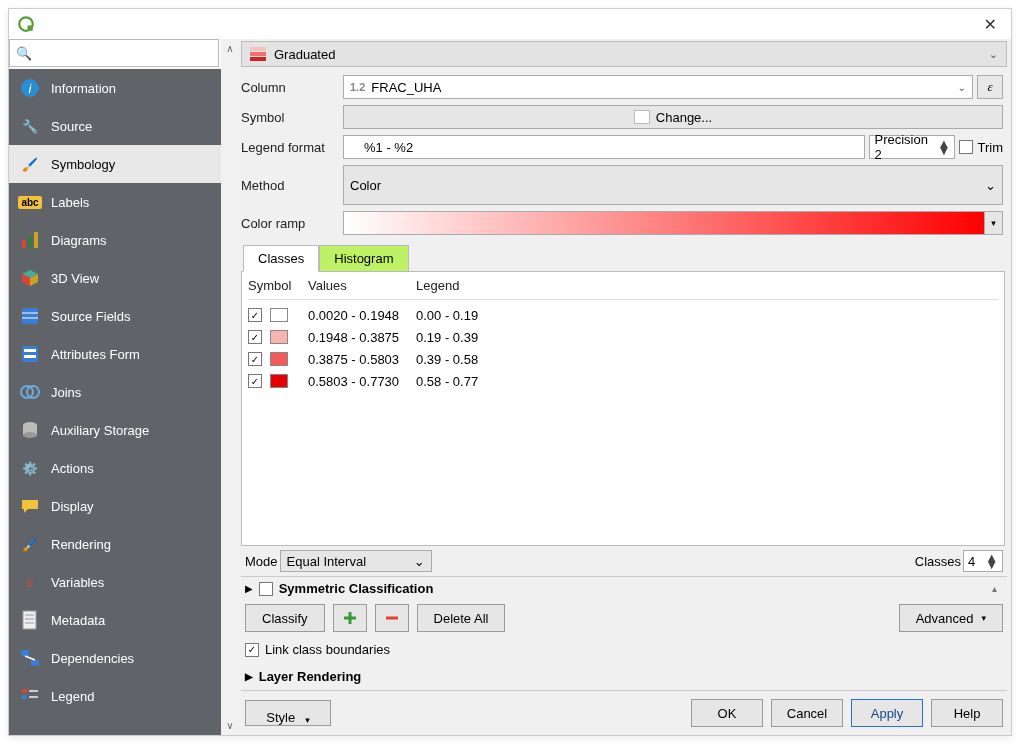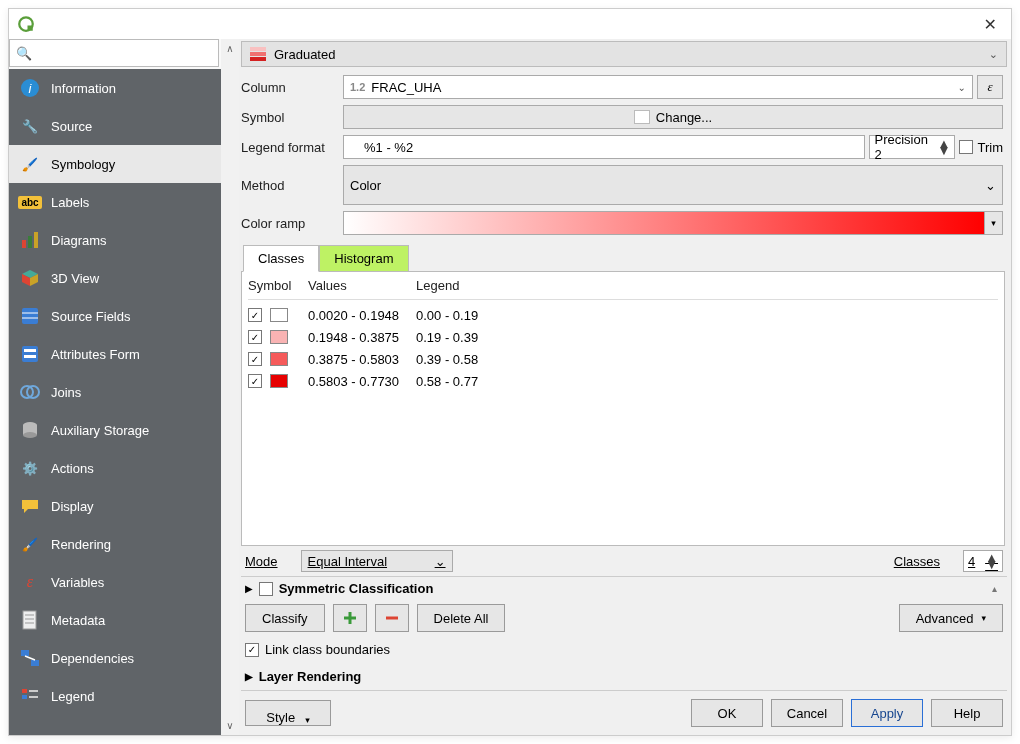--- a/index.html
+++ b/index.html
@@ -38,21 +38,21 @@
 .ramp-row { height:24px; border:1px solid #aaa; position:relative;}
 .ramp-grad { position:absolute; inset:0; right:18px; background: linear-gradient(to right, #ffffff, #ff0000);}
 .ramp-dd { position:absolute; right:0; top:0; width:18px; bottom:0; border-left:1px solid #aaa; background:#e6e6e6; display:flex; align-items:center; justify-content:center; font-size:9px;}
 .tabs-row { display:flex; gap:0; margin:2px 0 0 2px;}
 .tab { padding:5px 14px; border:1px solid #bbb; background:#bef264; cursor:pointer; position:relative;}
 .tab.active { background:#fff; border-bottom:1px solid #fff; z-index:2;}
 .classes-box { border:1px solid #bbb; background:#fff; flex:1; margin:0 2px 4px 0; padding:6px 6px; overflow:auto;}
 .cls-head { display:grid; grid-template-columns:60px 108px 100px; border-bottom:1px solid #ddd; padding-bottom:6px; margin-bottom:4px; color:#222;}
 .cls-row { display:grid; grid-template-columns:22px 38px 108px 100px; align-items:center; height:22px;}
 .cls-row .sw { width:18px; height:14px; border:1px solid #888;}
-.mode-row { display:flex; align-items:center; gap:23px; padding:0 4px;text-decoration:underline;}
+.mode-row { display:flex; align-items:center; gap:2px; padding:0 4px;}
 .mode-combo { width:152px; height:22px; border:1px solid #aaa; background:#e6e6e6; display:flex; align-items:center; padding:0 6px;}
 .mode-row .spacer { flex:1;}
 .classes-spin { width:40px; height:22px; border:1px solid #aaa; background:#fff; display:flex; align-items:center; padding:0 4px;}
 .sym-class-row { display:flex; align-items:center; gap:6px; padding:4px 4px 0 4px; border-top:1px solid #ccc; margin-top:4px;}
 .sym-class-row .tri { font-size:10px;}
 .btn-row { display:flex; align-items:center; gap:8px; padding:8px 4px 4px 4px;}
 .btn { height:28px; border:1px solid #9a9a9a; background:#e6e6e6; padding:0 16px; display:flex; align-items:center; cursor:pointer;}
 .icon-btn { height:28px; width:34px; border:1px solid #9a9a9a; background:#e6e6e6; display:flex; align-items:center; justify-content:center; cursor:pointer;}
 .link-row { display:flex; align-items:center; gap:6px; padding:6px 4px;}
 .layer-rend { display:flex; align-items:center; gap:6px; padding:6px 4px; font-weight:600;}

